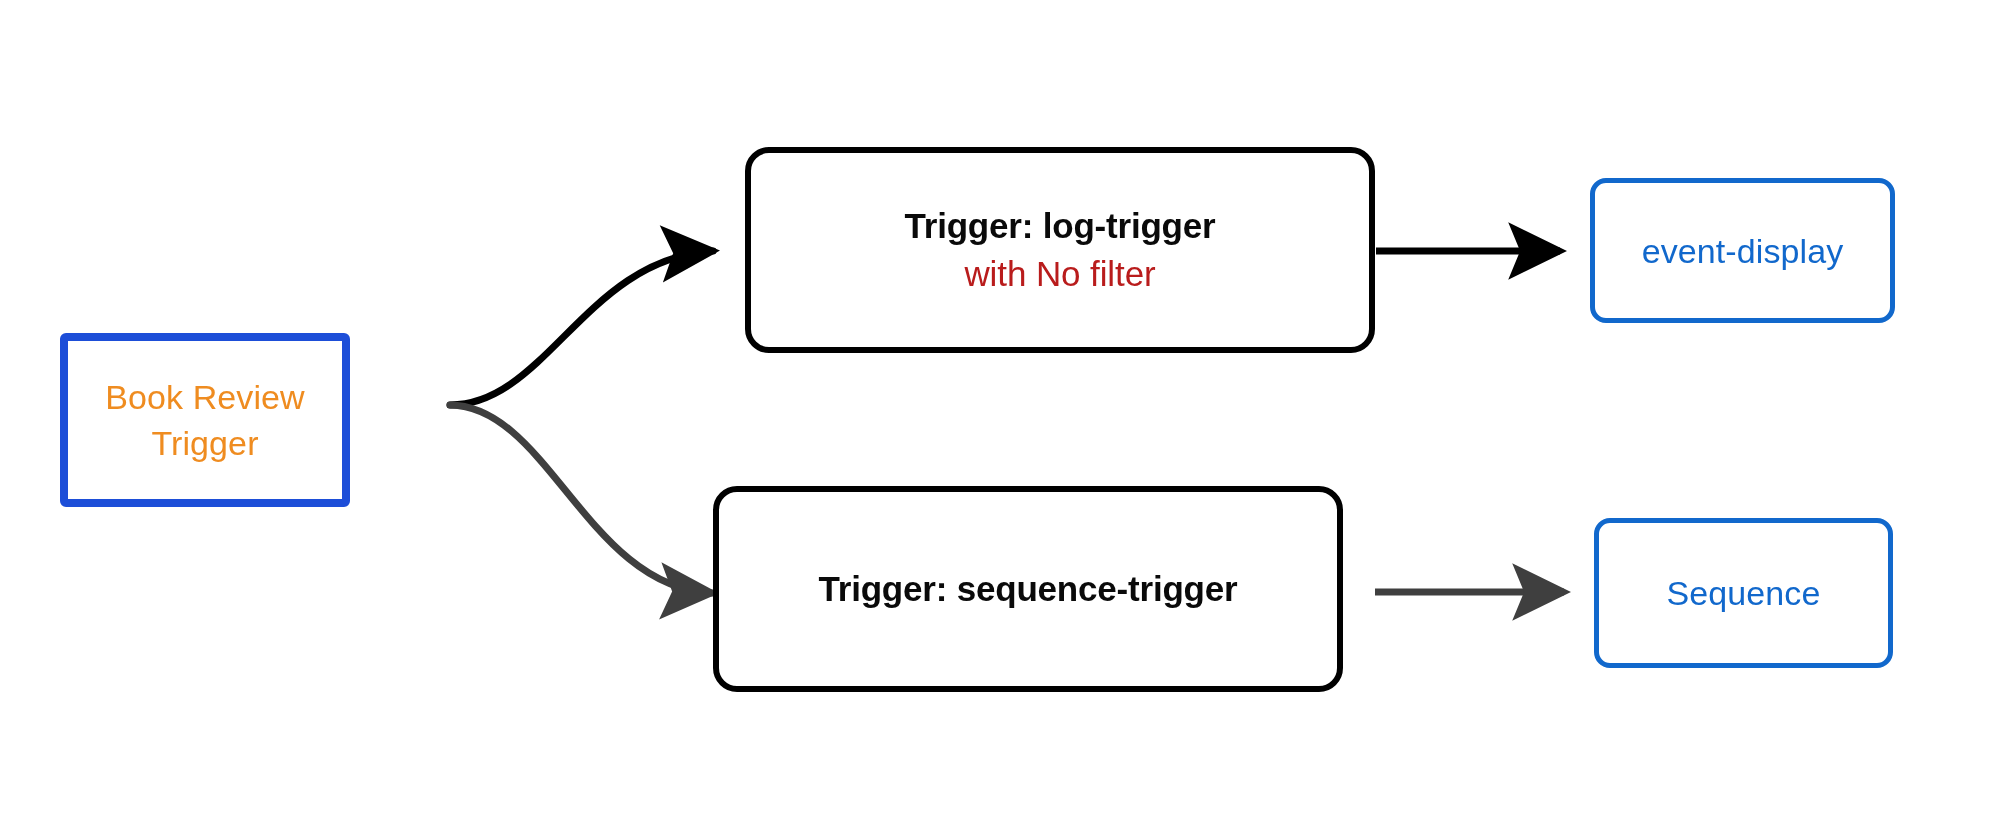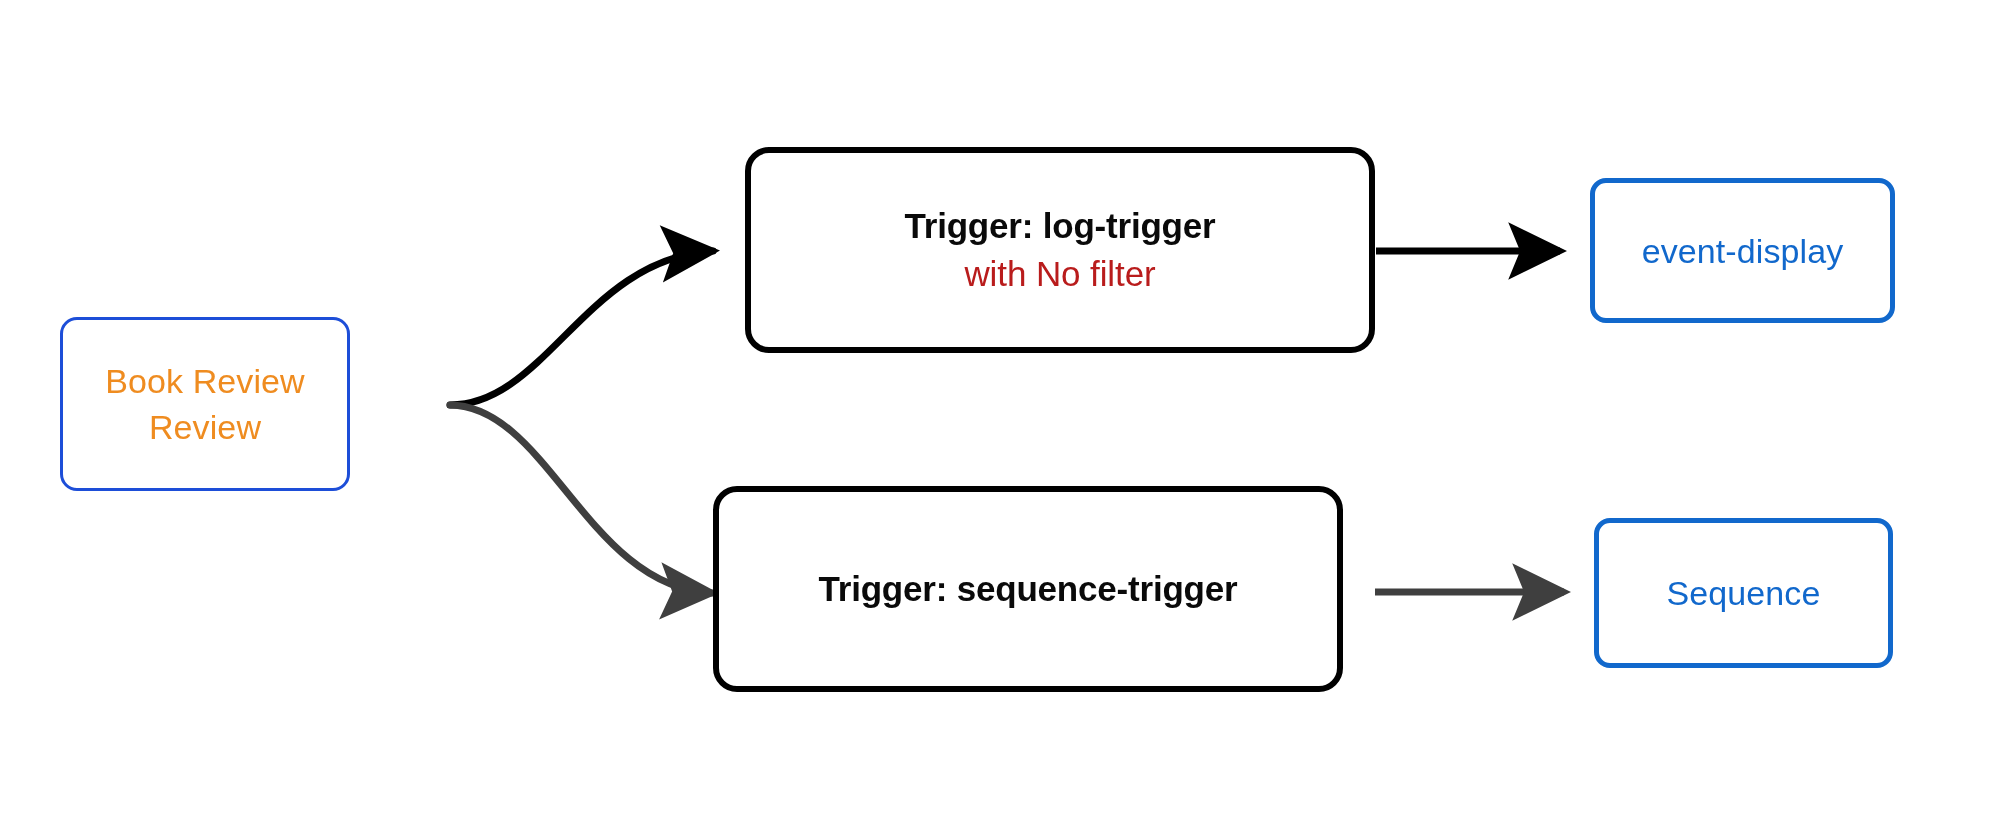--- a/index.html
+++ b/index.html
@@ -31,25 +31,25 @@
     background: #ffffff;
     display: flex;
     flex-direction: column;
     align-items: center;
     justify-content: center;
     text-align: center;
   }
   
   .node-broker {
     left: 60px;
-    top: 317px;
+    top: 333px;
     width: 290px;
     height: 174px;
-    border: 3px solid #1d4ed8;
-    border-radius: 17px;
+    border: 8px solid #1d4ed8;
+    border-radius: 6px;
   }
   .node-broker .node-line {
     color: #ef8c20;
     font-size: 34px;
     line-height: 46px;
     font-weight: 400;
     letter-spacing: 0.1px;
   }
   
   .node-trigger {
@@ -126,21 +126,21 @@
 
     <path d="M 450,405 C 548,406 588,588 712,593" fill="none" stroke="#3f3f3f" stroke-width="7" stroke-linecap="round" marker-end="url(#arrow-gray)"></path>
 
     <path d="M 1376,251 L 1560,251" fill="none" stroke="#000000" stroke-width="7" stroke-linecap="butt" marker-end="url(#arrow-black)"></path>
 
     <path d="M 1375,592 L 1564,592" fill="none" stroke="#3f3f3f" stroke-width="7" stroke-linecap="butt" marker-end="url(#arrow-gray)"></path>
   </svg>
 
   <div class="node node-broker">
     <div class="node-line">Book Review</div>
-    <div class="node-line">Review</div>
+    <div class="node-line">Trigger</div>
   </div>
 
   <div class="node node-trigger node-trigger-log">
     <div class="node-title">Trigger: log-trigger</div>
     <div class="node-sub">with No filter</div>
   </div>
 
   <div class="node node-trigger node-trigger-sequence">
     <div class="node-title">Trigger: sequence-trigger</div>
   </div>

